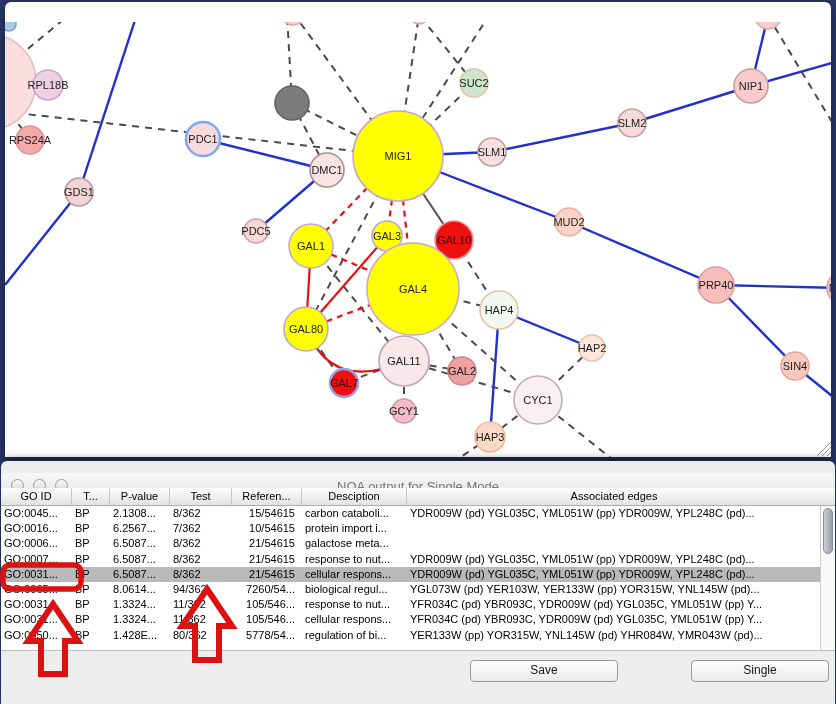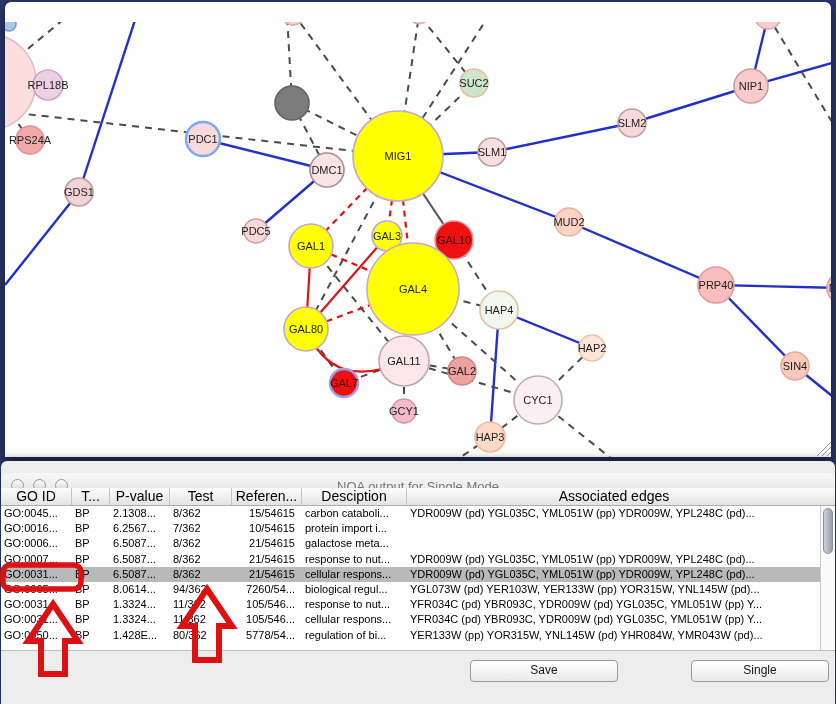--- a/index.html
+++ b/index.html
@@ -27,21 +27,21 @@
 
   
   .win-bottom{position:absolute;left:1px;top:461px;width:834px;height:243px;
     background:#ededed;border-radius:6px 6px 0 0;box-shadow:0 -2px 10px rgba(0,0,0,.4);}
   .titlebar.unfocused{height:26px;background:linear-gradient(#f7f7f7,#e2e2e2);
     border-bottom:1px solid #a6a6a6;border-radius:6px 6px 0 0;margin-top:12px;}
   .titlebar.unfocused .title{top:6px;font-size:13px;font-weight:normal;color:#767676;}
   .lights.dim{top:6px;}
   .table-head{position:absolute;top:27px;left:0;width:834px;height:17px;display:flex;
     background:linear-gradient(#fdfdfd,#e3e3e3);border-bottom:1px solid #aeaeae;}
-  .th{box-sizing:border-box;flex:none;border-right:1px solid #c6c6c6;font-size:14px;
+  .th{box-sizing:border-box;flex:none;border-right:1px solid #c6c6c6;font-size:11px;
     color:#000;text-align:center;line-height:16px;white-space:nowrap;overflow:hidden;}
   .th:last-child{border-right:none;}
   .table-body{position:absolute;top:45px;left:0;width:834px;height:144px;background:#fff;
     overflow:hidden;border-bottom:1px solid #bdbdbd;}
   .tr{display:flex;height:15.2px;}
   .tr.selected{background:#b9b9b9;}
   .td{box-sizing:border-box;flex:none;font-size:11px;color:#000;line-height:15.2px;
     white-space:nowrap;overflow:hidden;padding:0 3px;}
   .td.align-right{text-align:right;padding-right:7px;}
   .scrollbar{position:absolute;top:45px;right:0;width:15px;height:144px;background:#fafafa;

